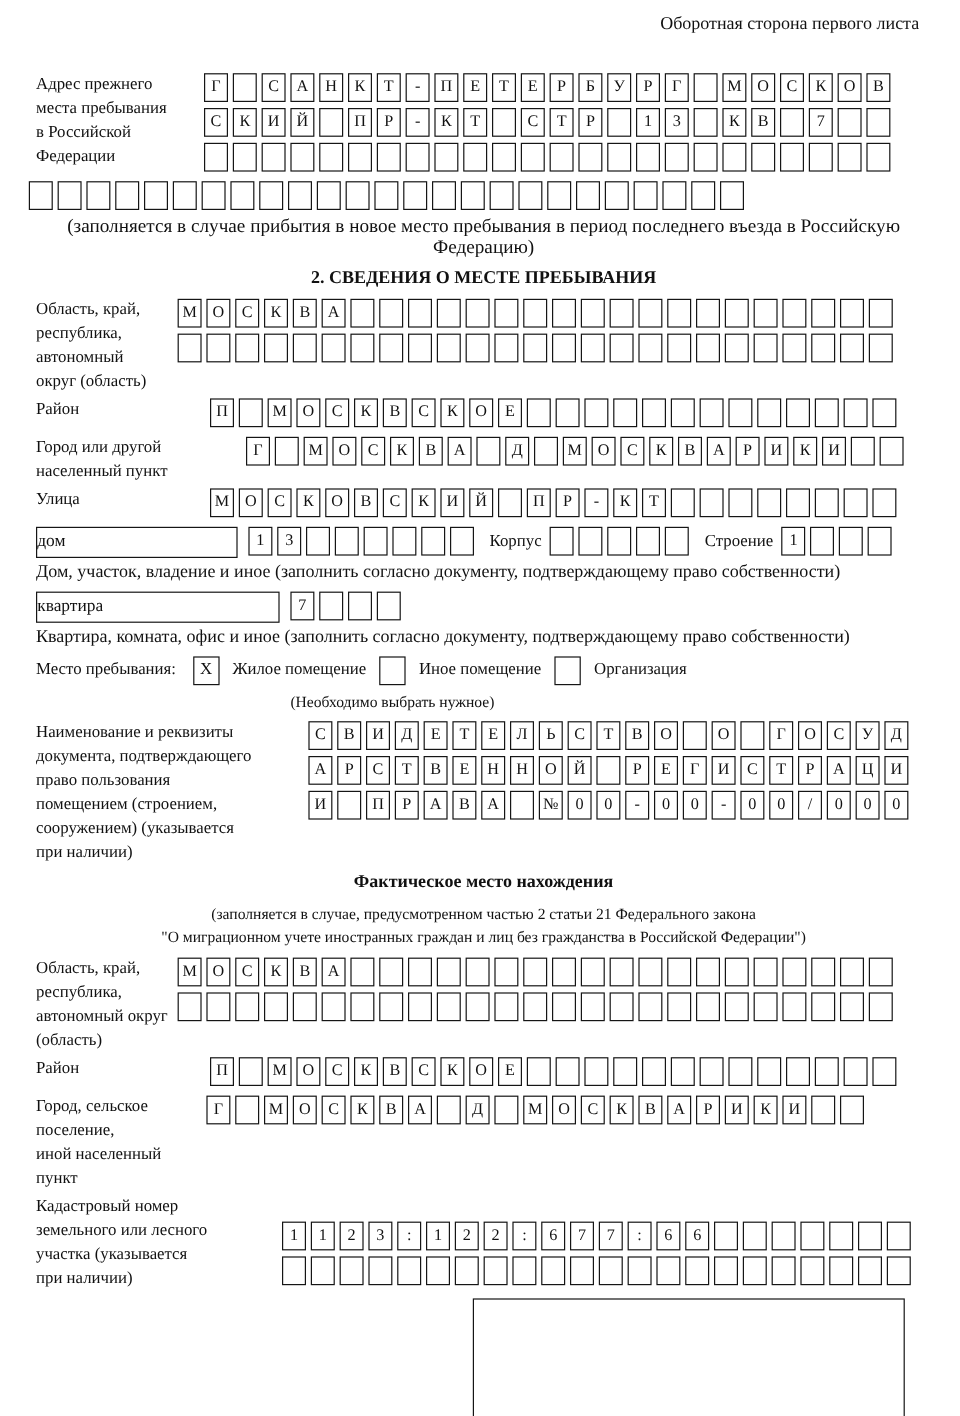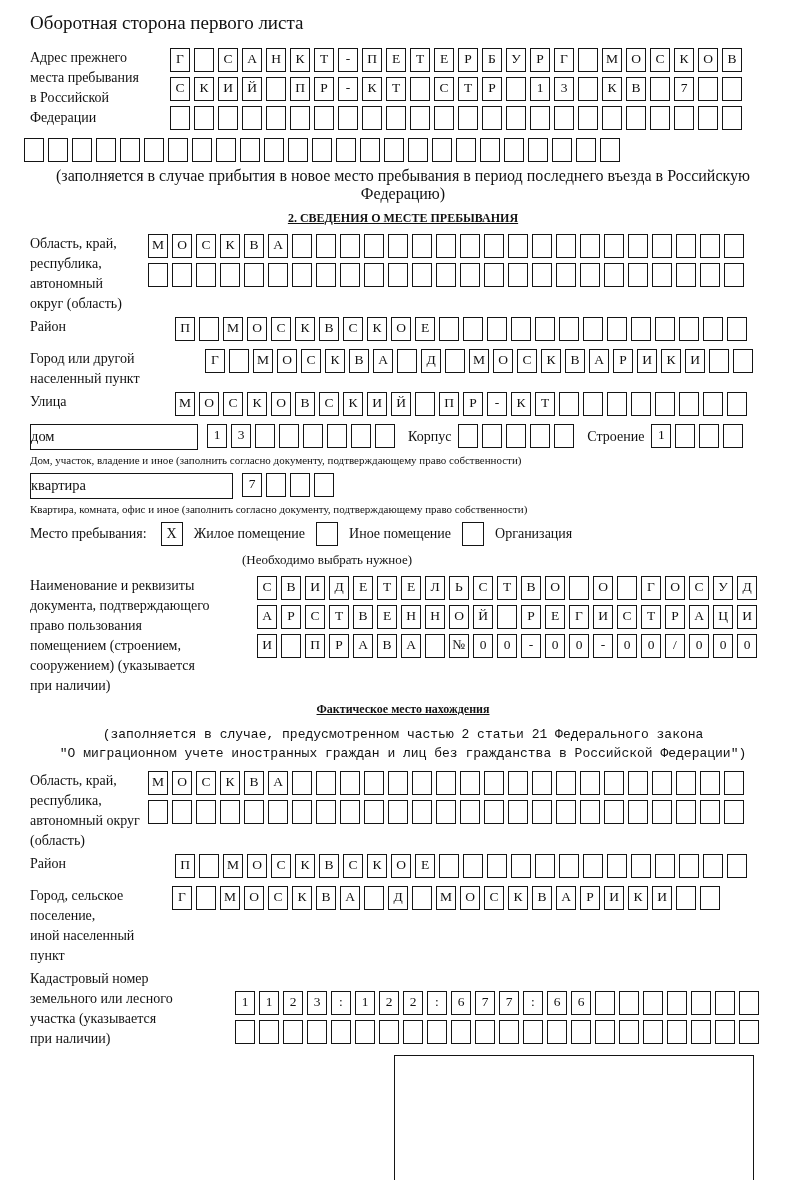--- a/index.html
+++ b/index.html
@@ -4,57 +4,57 @@
 <style>
   * { margin:0; padding:0; box-sizing:border-box; }
   html,body { background:#ffffff; }
   body {
     width:800px; height:1180px; overflow:hidden;
     font-family:"Liberation Serif","DejaVu Serif",serif;
     color:#111; font-size:14px;
   }
   .page { padding:12px 24px 0 30px; }
 
-  .header-note { text-align:left; font-size:19px; padding-right:10px; margin-bottom:14px; }
+  .header-note { text-align:right; font-size:15px; padding-right:10px; margin-bottom:32px; }
 
   .field { display:flex; align-items:flex-start; margin-bottom:3px; }
   .flabel { white-space:pre-line; font-size:14px; line-height:20px; flex:none; }
   .w140{width:140px} .w118{width:118px} .w145{width:145px} .w175{width:175px}
   .w227{width:227px} .w142{width:142px} .w205{width:205px}
 
   .cellrow { height:24px; margin-bottom:5px; white-space:nowrap; }
   .cell {
     display:inline-block; width:20px; height:24px; border:1.7px solid #151515;
     margin-right:4px; text-align:center; font-size:13.5px; line-height:20px;
     vertical-align:top; background:#fff;
   }
   .fullrow { margin-left:-6px; margin-top:1px; }
 
   .note { text-align:center; font-size:16px; margin:2px 0 8px; }
-  .sec-title { text-align:center; font-weight:bold; font-size:12px; margin:6px 0 8px;text-decoration:underline; }
+  .sec-title { text-align:center; font-weight:bold; font-size:15px; margin:6px 0 8px; }
 
   .inline-row { white-space:nowrap; margin:2px 0 2px; height:28px; }
   .namedbox {
     display:inline-block; height:26px; border:1.6px solid #151515; text-align:left;
     font-size:14.5px; line-height:23px; vertical-align:top; margin-right:9px;
   }
   .bw168{width:168px} .bw203{width:203px}
   .ilabel { font-size:14px; margin:0 7px 0 9px; display:inline-block; vertical-align:top; line-height:26px; }
-  .caption { font-size:11px; margin:1px 0 7px; }
+  .caption { font-size:15px; margin:1px 0 7px; }
 
   .stay { height:30px; margin-top:6px; }
   .slabel { display:inline-block; vertical-align:top; line-height:24px; margin-right:3px; }
   .cbox {
     display:inline-block; width:22px; height:24px; border:1.7px solid #151515;
     text-align:center; line-height:21px; font-size:14px; vertical-align:top; margin:0 11px;
   }
   .opt { display:inline-block; vertical-align:top; line-height:24px; }
   .choose-note { font-size:13px; margin:-2px 0 8px 212px; }
 
-  .fact-note { text-align:center; font-size:13px; line-height:19px; margin-bottom:8px;font-family:Liberation Mono, monospace; }
+  .fact-note { text-align:center; font-size:13px; line-height:19px; margin-bottom:8px; }
   .rows-offset { margin-top:22px; }
 
   .stamp-wrap { margin-left:362px; width:400px; margin-top:6px; }
   .stamp-box { width:360px; height:174px; border:1.8px solid #151515; margin:0 0 8px 2px; background:#fff; }
 </style>
 </head>
 <body>
 
 <div class="page">
 

